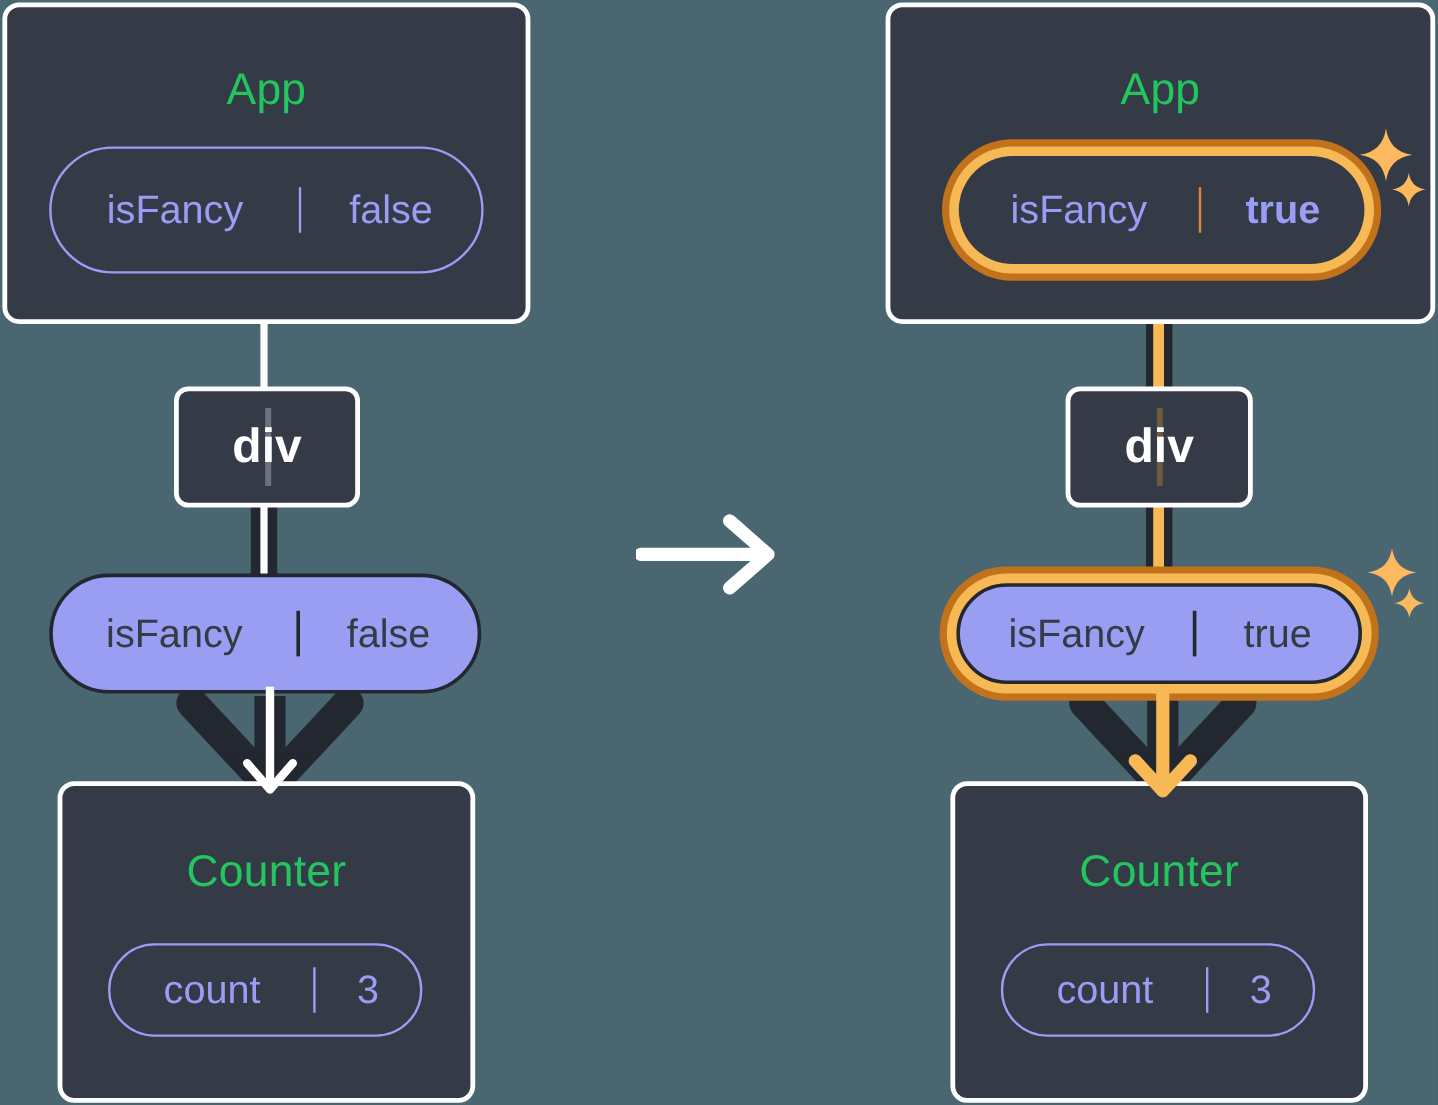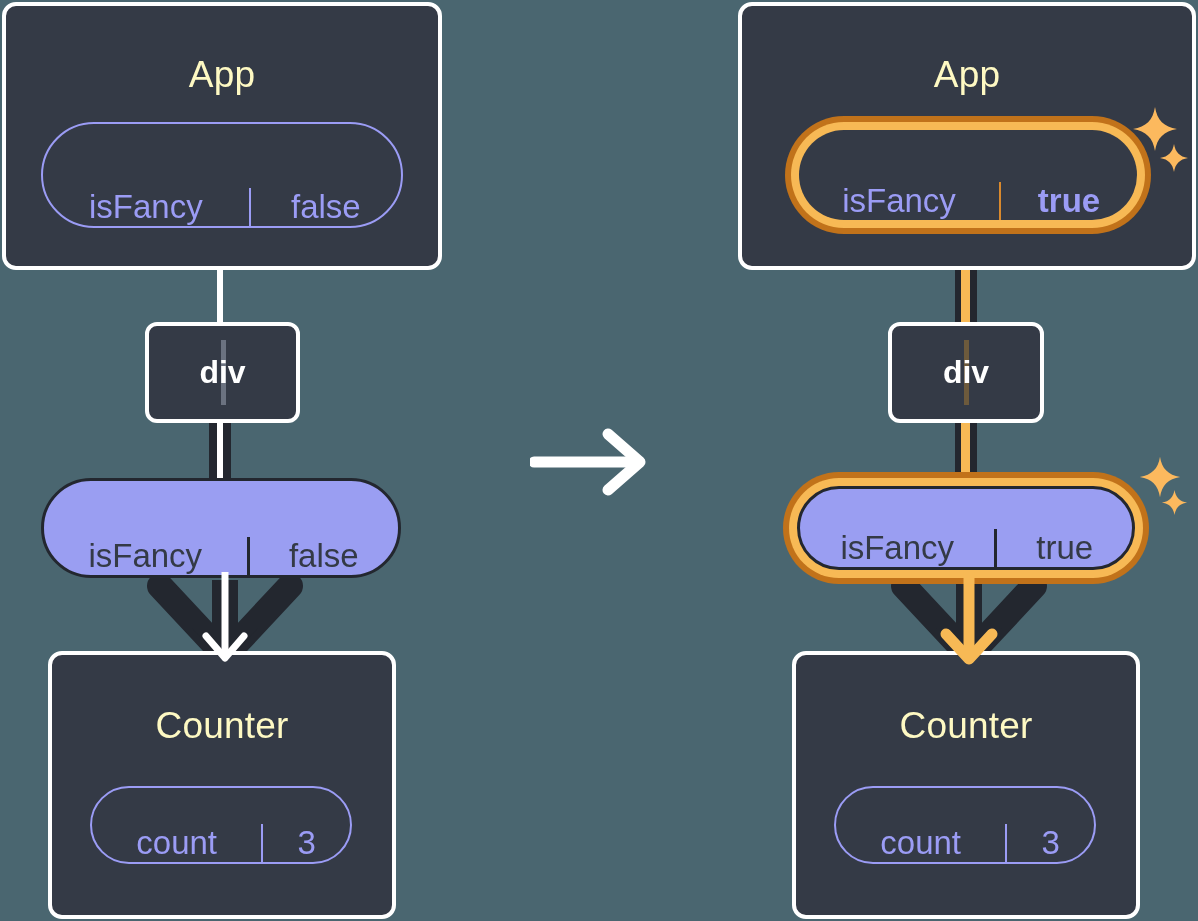--- a/index.html
+++ b/index.html
@@ -28,58 +28,58 @@
     background: #343a46;
     border: 4px solid #ffffff;
     border-radius: 14px;
     box-sizing: border-box;
     z-index: 6;
   }
   .comp-title {
     position: absolute;
     left: 0; right: 0;
     text-align: center;
-    color: #fef9c3;
+    color: #22c55e;
     font-size: 37px;
     font-weight: 400;
     letter-spacing: 0.2px;
   }
 
   
   .div-box {
     position: absolute;
     background: #343a46;
     border: 4px solid #ffffff;
     border-radius: 12px;
     box-sizing: border-box;
     display: flex;
     align-items: center;
     justify-content: center;
     color: #ffffff;
-    font-size: 32px;
+    font-size: 40px;
     font-weight: 700;
     z-index: 6;
   }
   .div-inner-line {
     position: absolute;
     width: 5px;
     top: 14px;
     bottom: 14px;
     left: 50%;
     margin-left: -2px;
     z-index: 1;
   }
   .div-label { position: relative; z-index: 2; }
 
   
   .pill {
     position: absolute;
     box-sizing: border-box;
     display: flex;
-    align-items: flex-end;
+    align-items: center;
     z-index: 8;
   }
   .pill-cell {
     display: flex;
     align-items: center;
     justify-content: center;
     box-sizing: border-box;
     white-space: nowrap;
   }
 

